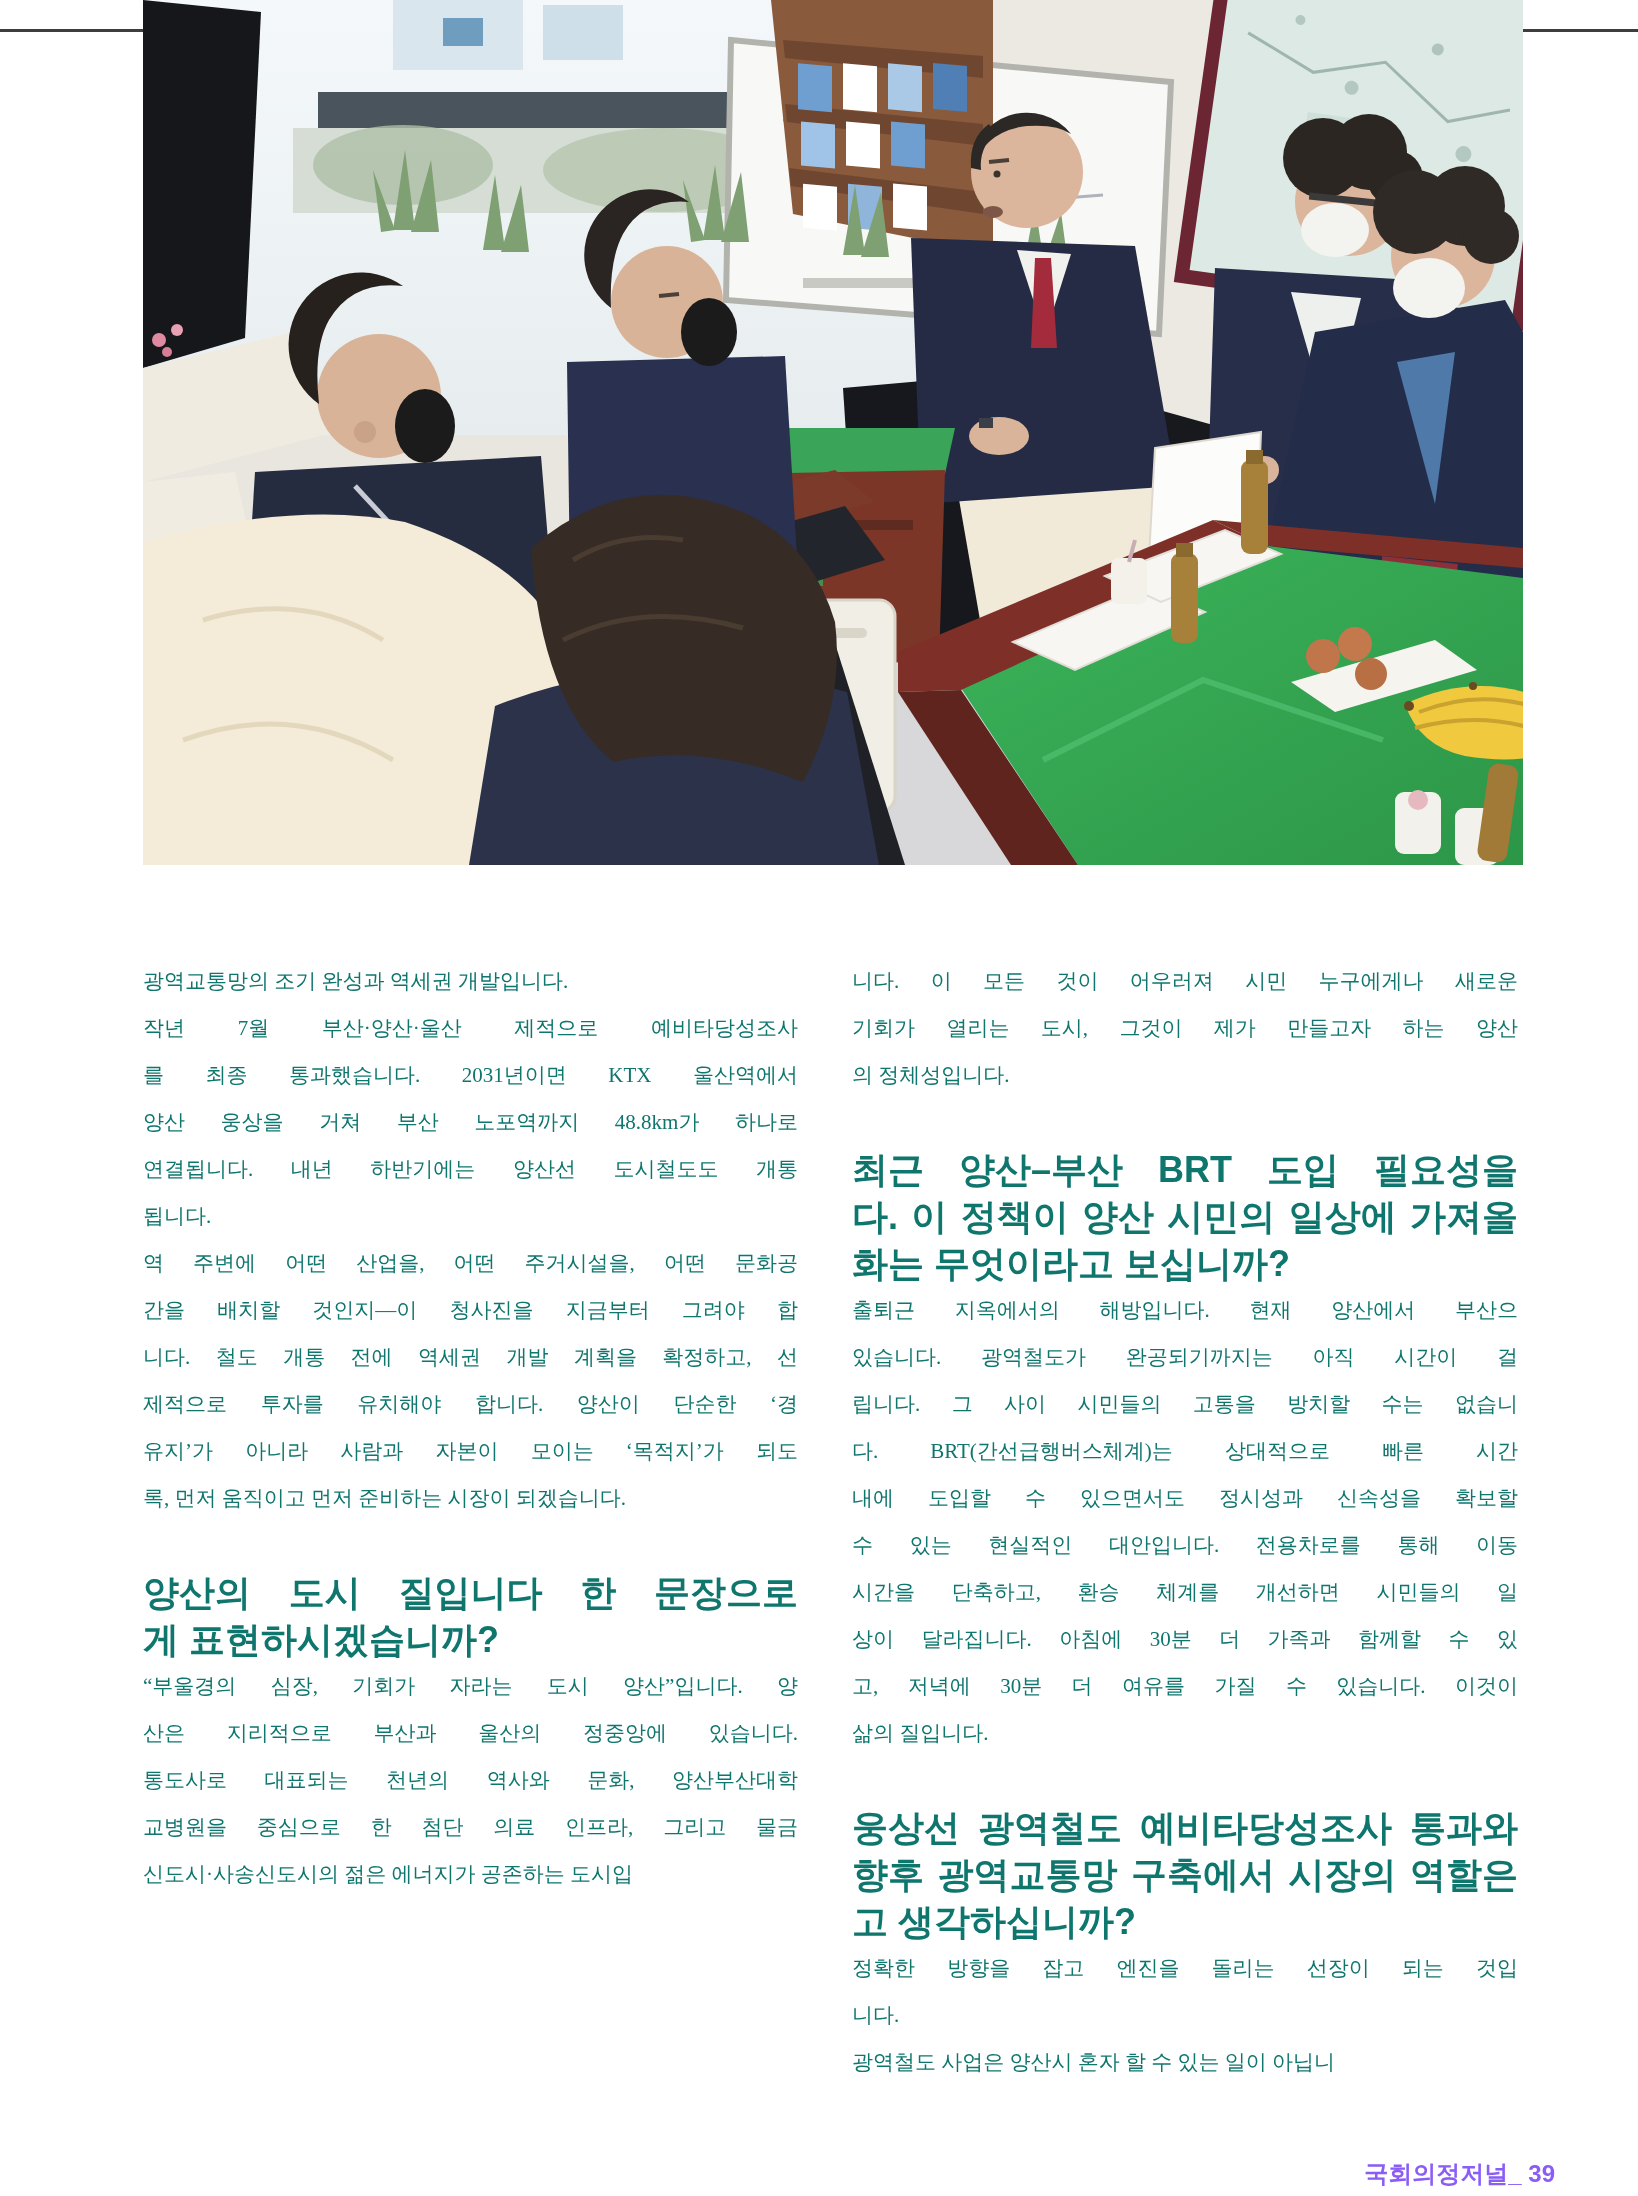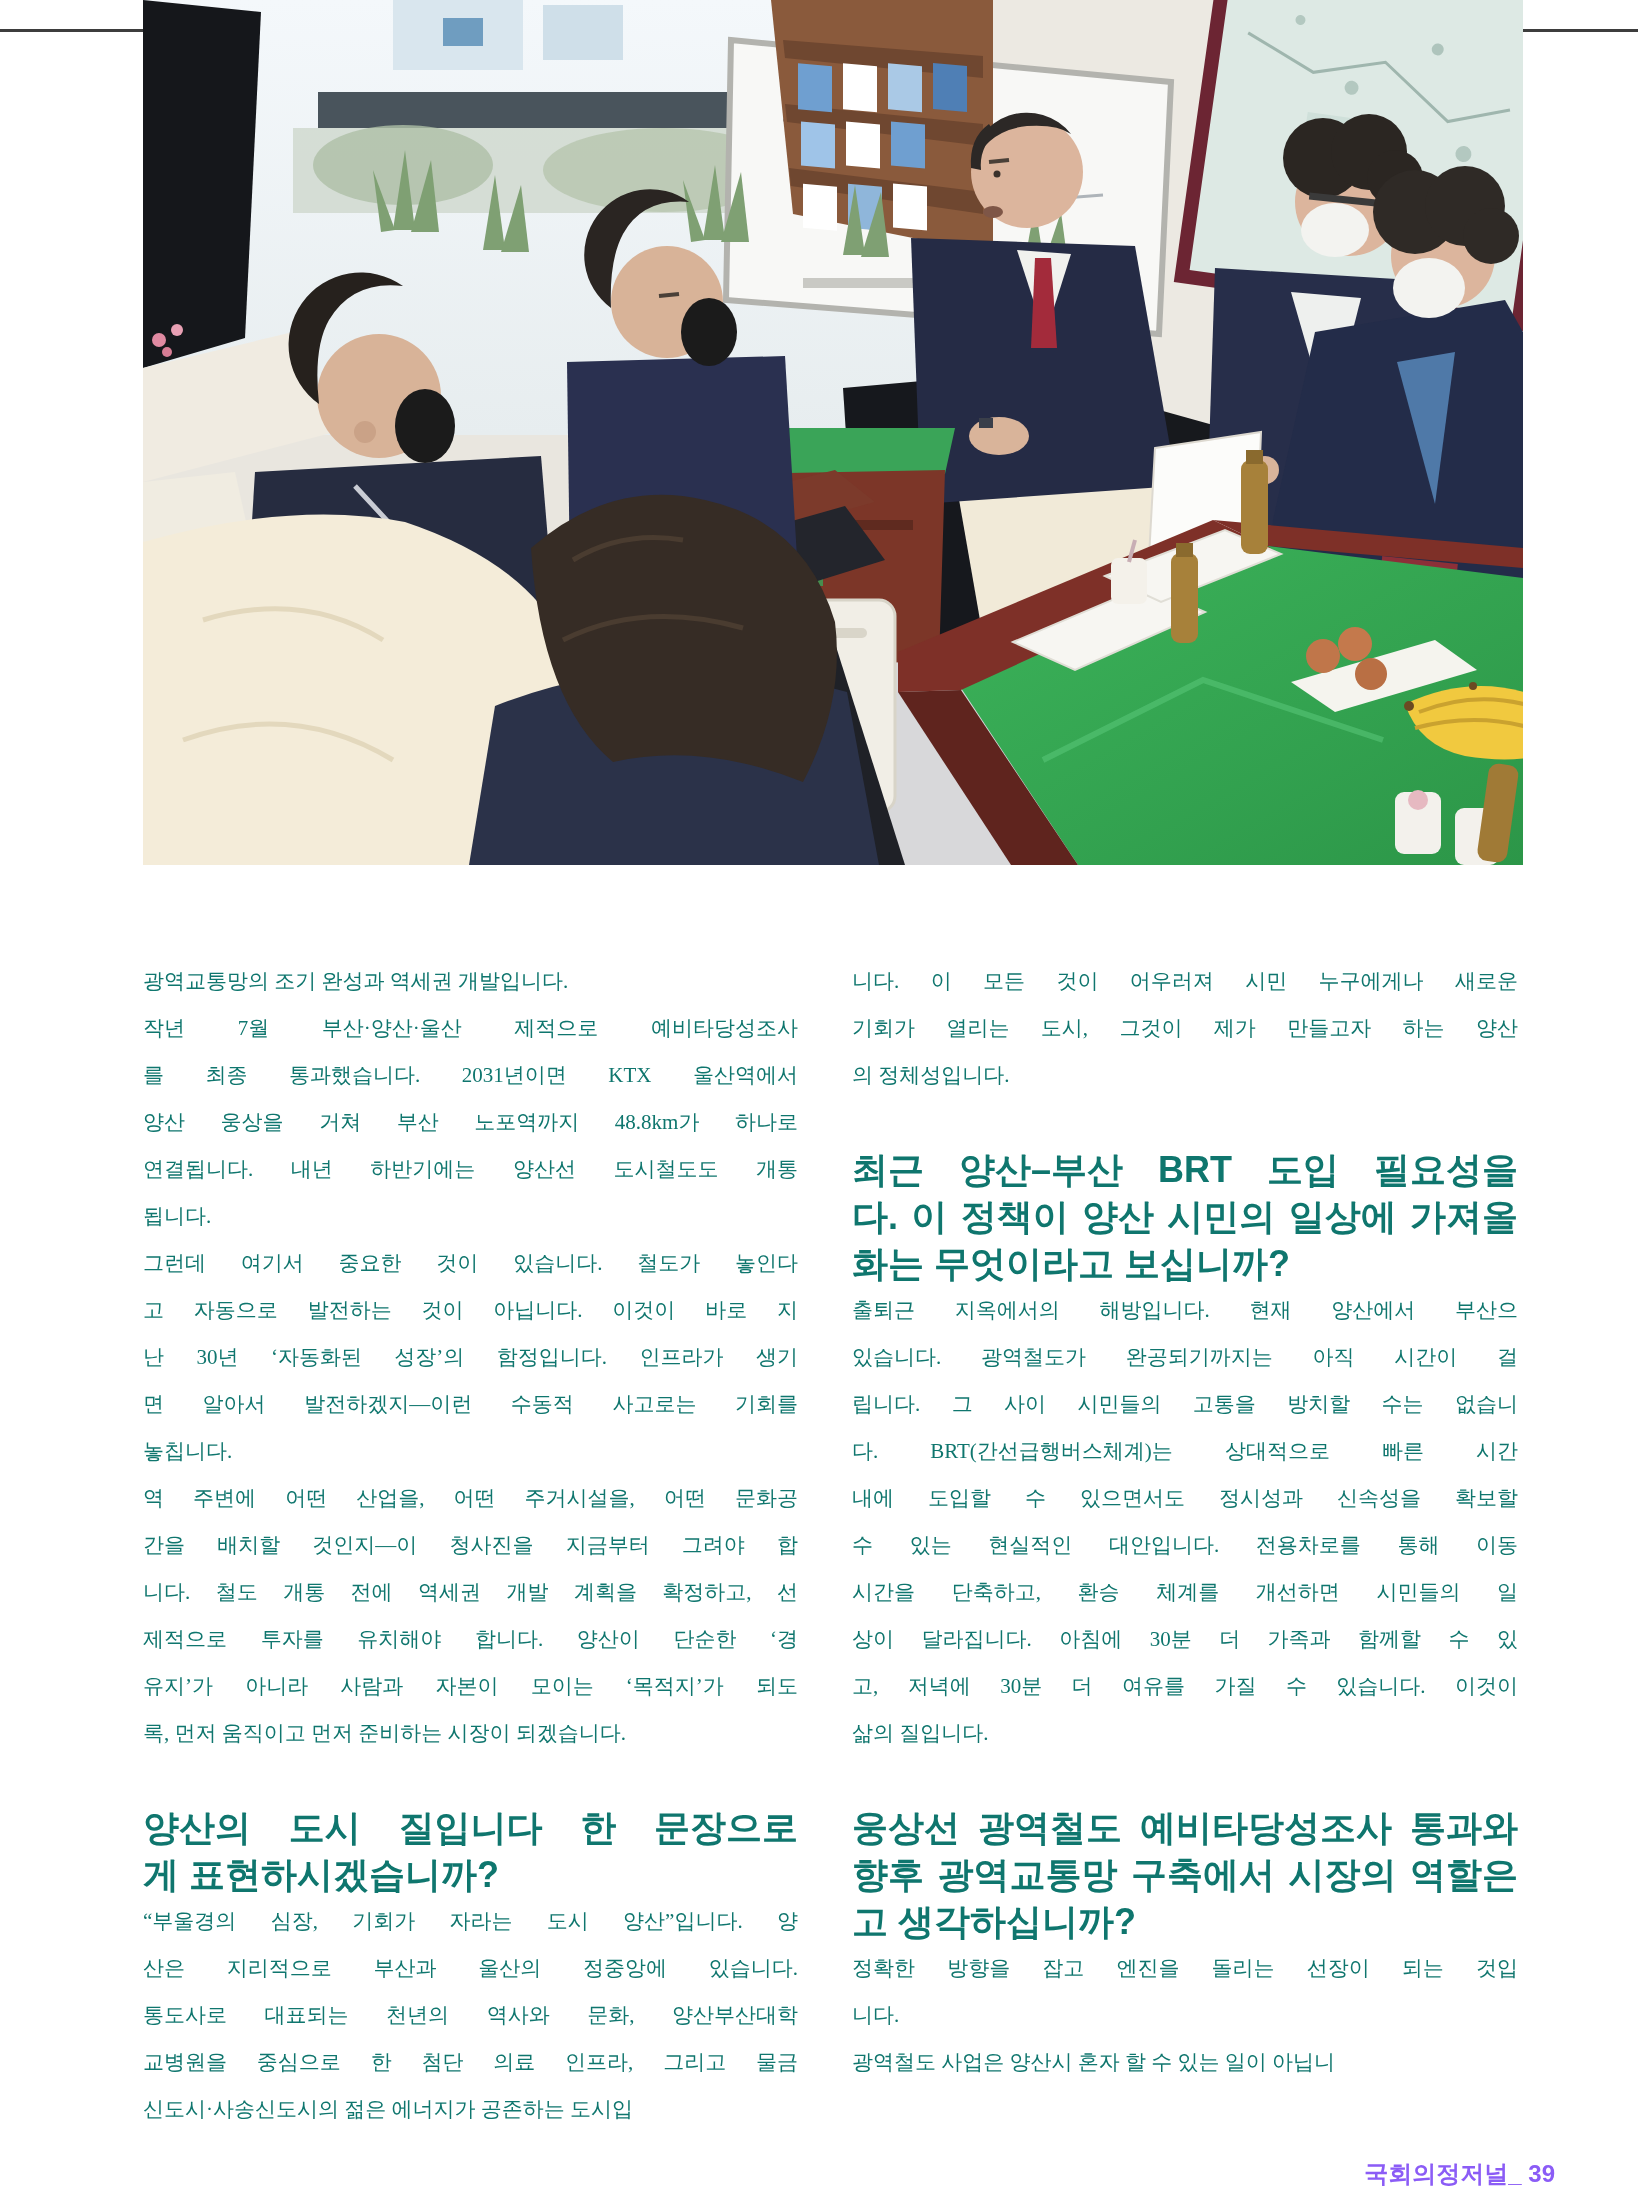--- a/index.html
+++ b/index.html
@@ -256,27 +256,20 @@
         <div class="line last">광역교통망의 조기 완성과 역세권 개발입니다.</div>
       </div>
       <div class="block p">
         <div class="line">작년 7월 부산·양산·울산 제적으로 예비타당성조사</div>
         <div class="line">를 최종 통과했습니다. 2031년이면 KTX 울산역에서</div>
         <div class="line">양산 웅상을 거쳐 부산 노포역까지 48.8km가 하나로</div>
         <div class="line">연결됩니다. 내년 하반기에는 양산선 도시철도도 개통</div>
         <div class="line last">됩니다.</div>
       </div>
       <div class="block p">
-        <div class="line">그런데 여기서 중요한 것이 있습니다. 철도가 놓인다</div>
-        <div class="line">고 자동으로 발전하는 것이 아닙니다. 이것이 바로 지</div>
-        <div class="line">난 30년 ‘자동화된 성장’의 함정입니다. 인프라가 생기</div>
-        <div class="line">면 알아서 발전하겠지—이런 수동적 사고로는 기회를</div>
-        <div class="line last">놓칩니다.</div>
-      </div>
-      <div class="block p">
         <div class="line">역 주변에 어떤 산업을, 어떤 주거시설을, 어떤 문화공</div>
         <div class="line">간을 배치할 것인지—이 청사진을 지금부터 그려야 합</div>
         <div class="line">니다. 철도 개통 전에 역세권 개발 계획을 확정하고, 선</div>
         <div class="line">제적으로 투자를 유치해야 합니다. 양산이 단순한 ‘경</div>
         <div class="line">유지’가 아니라 사람과 자본이 모이는 ‘목적지’가 되도</div>
         <div class="line last">록, 먼저 움직이고 먼저 준비하는 시장이 되겠습니다.</div>
       </div>
       <div class="block q">
         <div class="line">양산의 도시 질입니다 한 문장으로 정의한다면 어떻</div>
         <div class="line last">게 표현하시겠습니까?</div>

